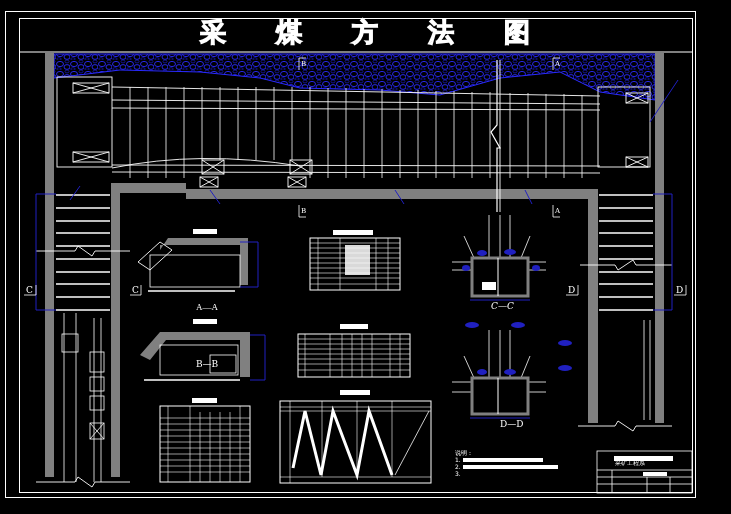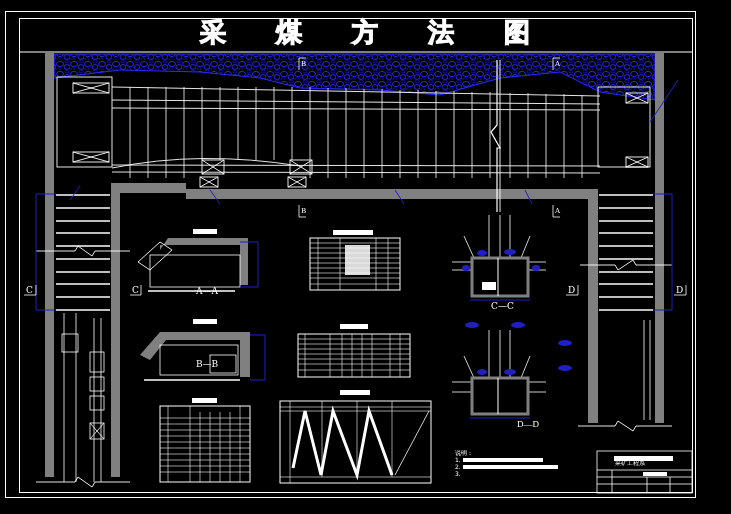--- a/index.html
+++ b/index.html
@@ -348,24 +348,24 @@
 
 <span class="lbl" style="left:301px;top:60px;font-size:7px;">B</span>
 <span class="lbl" style="left:555px;top:60px;font-size:7px;">A</span>
 <span class="lbl" style="left:301px;top:207px;font-size:7px;">B</span>
 <span class="lbl" style="left:555px;top:207px;font-size:7px;">A</span>
 <span class="lbl" style="left:26px;top:286px;">C</span>
 <span class="lbl" style="left:132px;top:286px;">C</span>
 <span class="lbl" style="left:568px;top:286px;">D</span>
 <span class="lbl" style="left:676px;top:286px;">D</span>
 
-<span class="lbl" style="left:196px;top:287px;">A—A</span>
+<span class="lbl" style="left:196px;top:303px;font-family:Liberation Serif, serif;">A—A</span>
 <span class="lbl" style="left:196px;top:360px;">B—B</span>
-<span class="lbl" style="left:491px;top:302px;">C—C</span>
-<span class="lbl" style="left:517px;top:420px;font-family:Liberation Serif, serif;">D—D</span>
+<span class="lbl" style="left:491px;top:302px;font-style:italic;">C—C</span>
+<span class="lbl" style="left:500px;top:420px;">D—D</span>
 
 <div class="notes">
   <div>说明：</div>
   <div><span>1.</span> <span style="display:inline-block;width:80px;height:4px;background:#fff;vertical-align:middle;"></span></div>
   <div><span>2.</span> <span style="display:inline-block;width:95px;height:4px;background:#fff;vertical-align:middle;"></span></div>
   <div><span>3.</span></div>
 </div>
 
 <span class="tb-name">采矿工程系</span>
 

